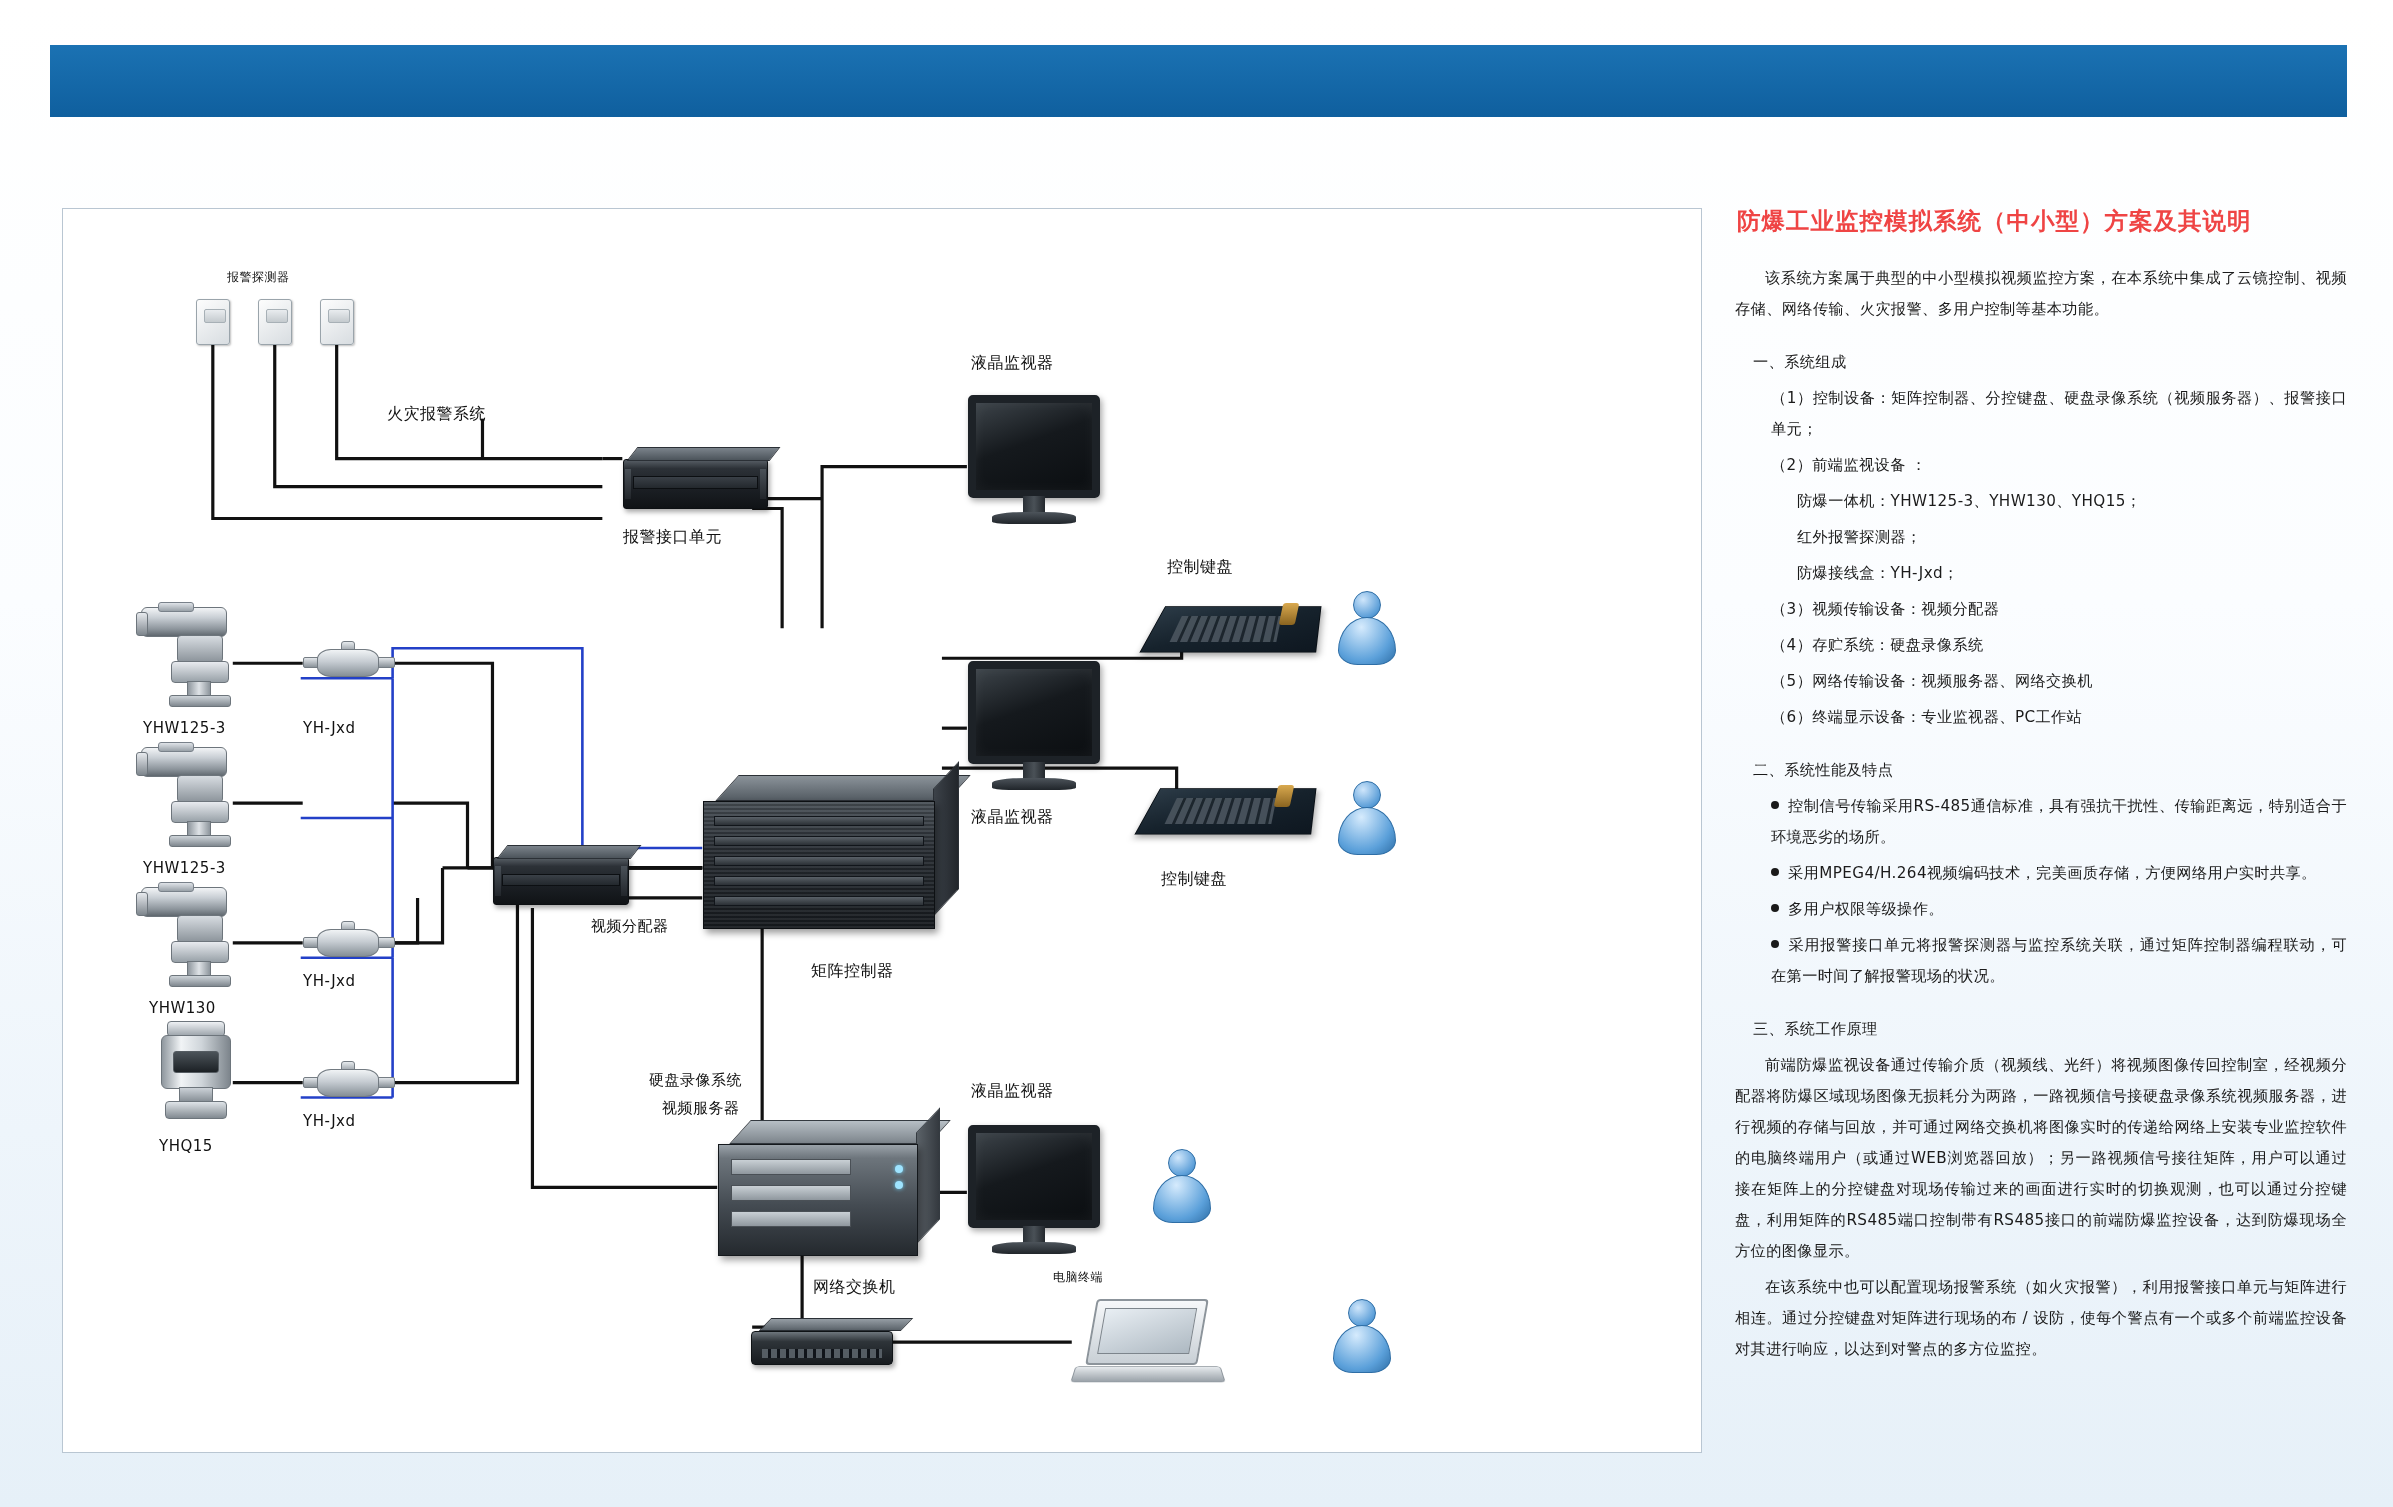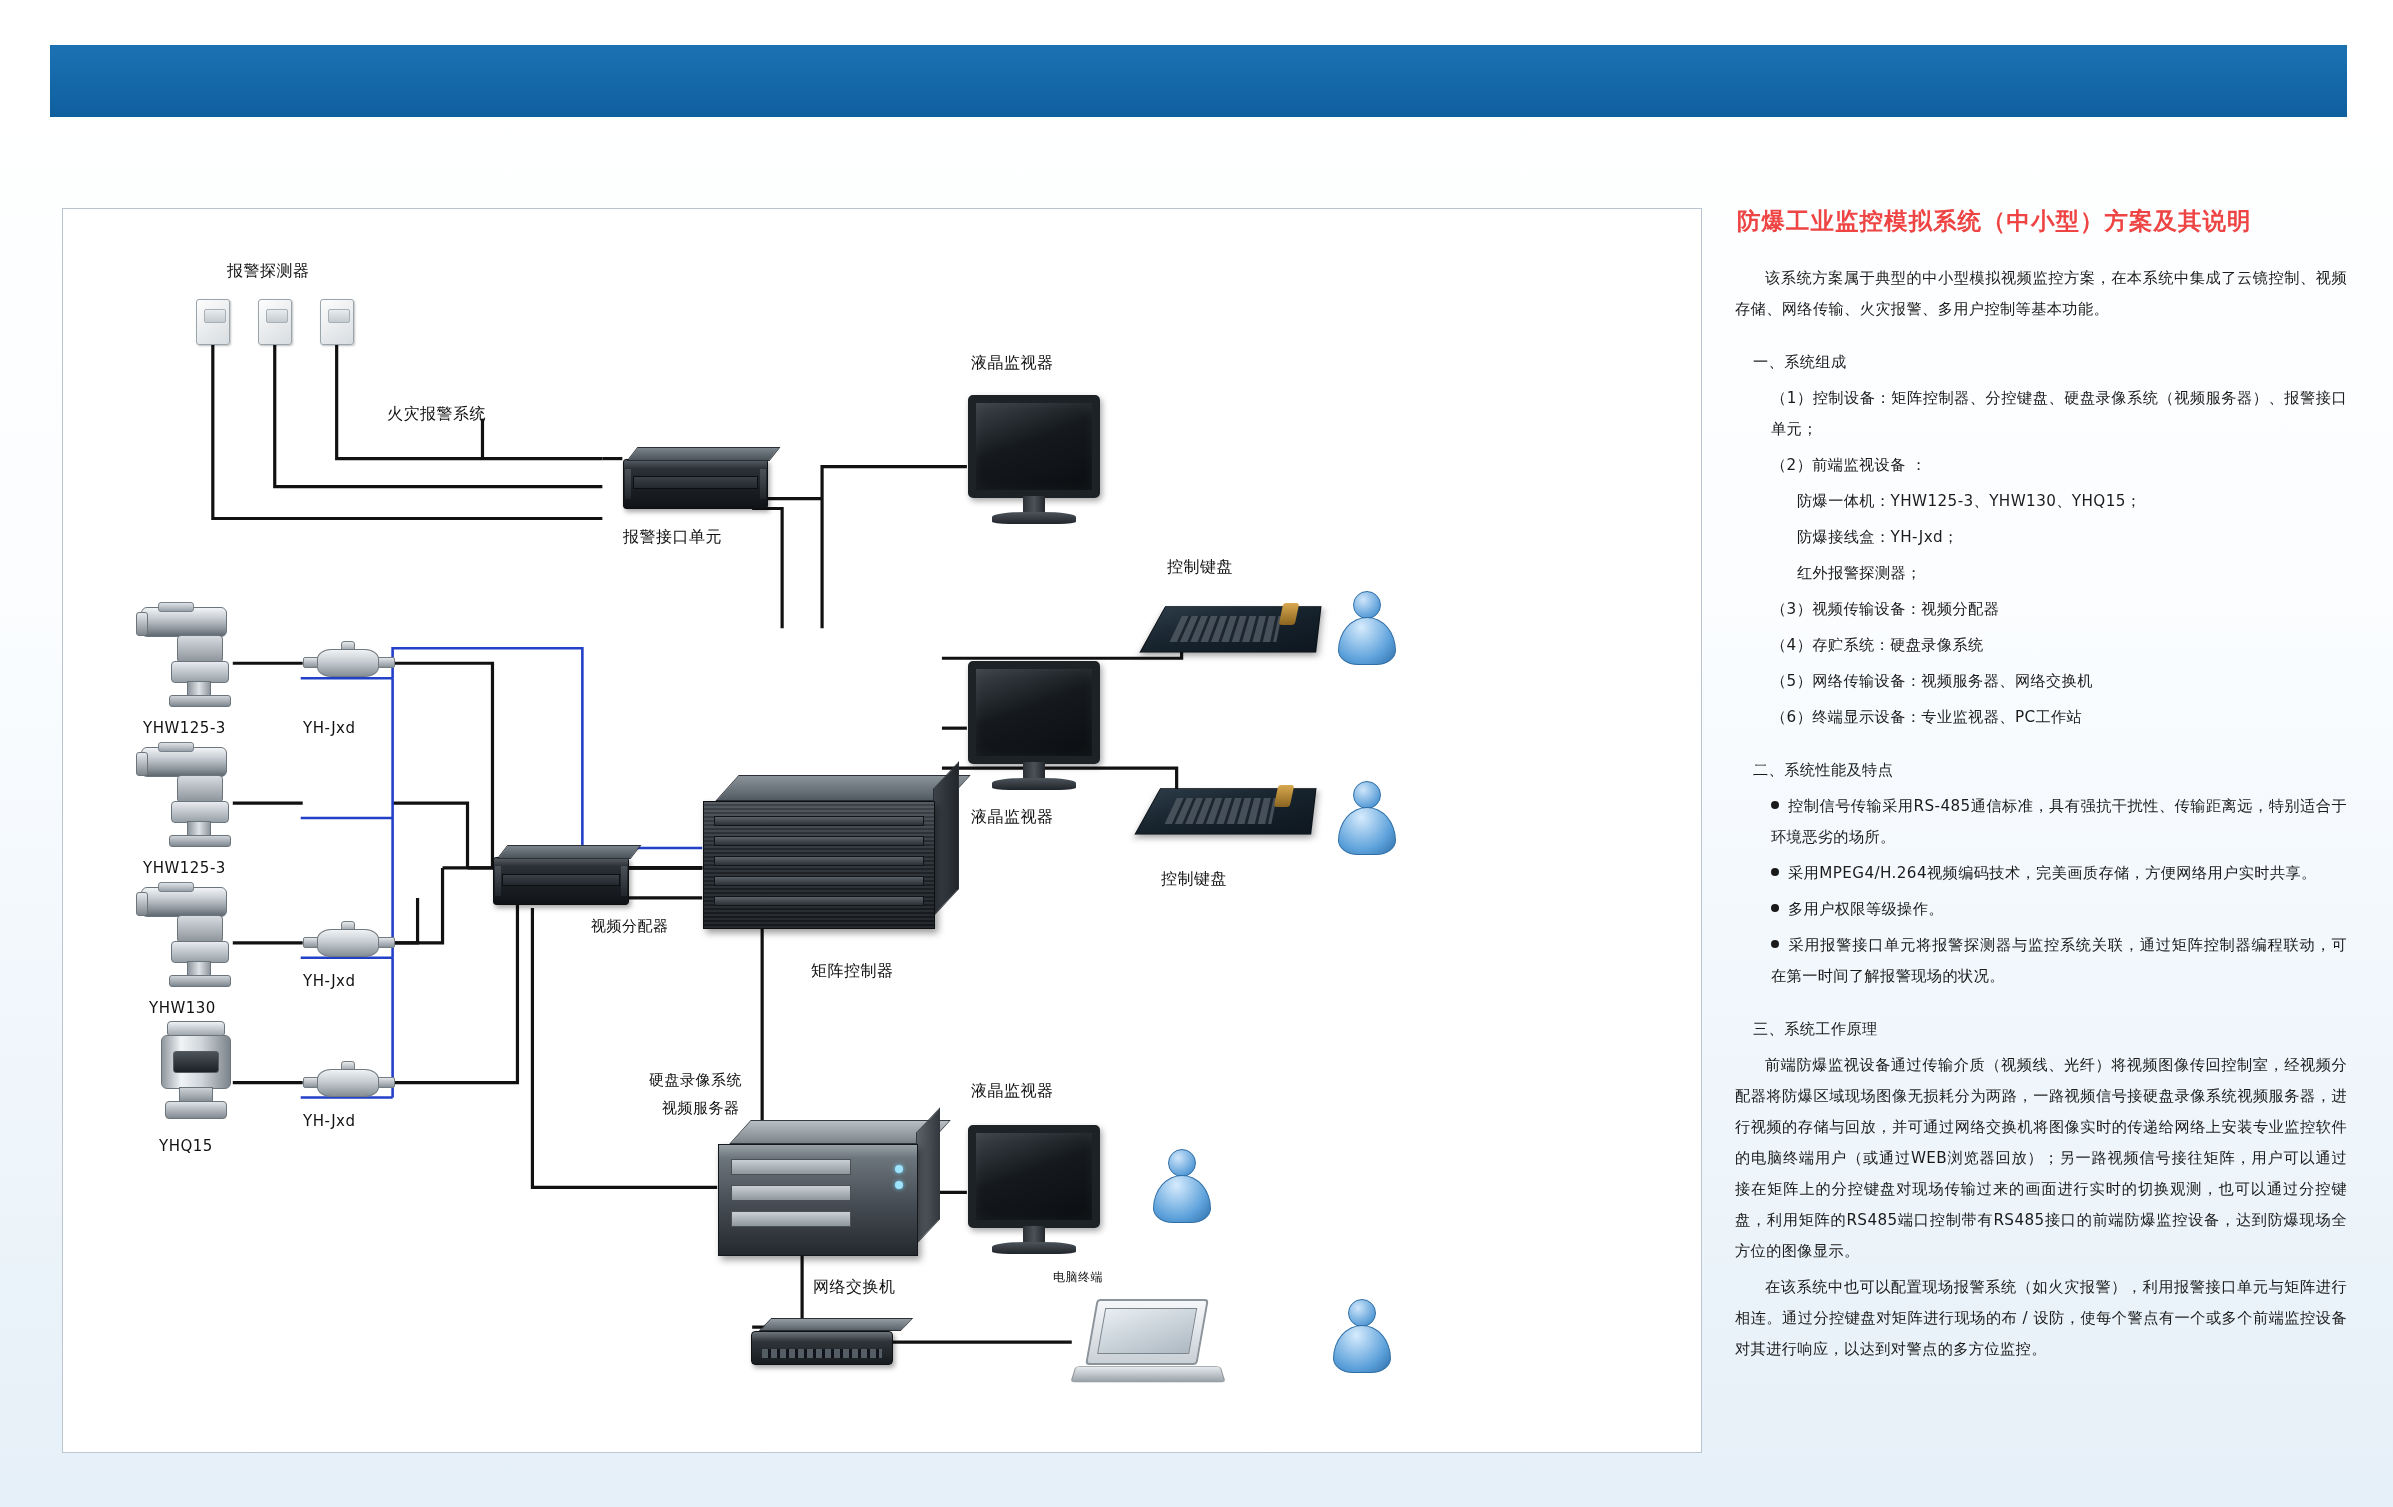--- a/index.html
+++ b/index.html
@@ -422,21 +422,21 @@
         <path d="M330 750 V 890"></path>
         <path d="M238 890 H 330"></path>
         <path d="M330 470 V 440 H 520 V 640"></path>
         <path d="M520 640 H 640"></path>
       </g>
     </svg>
 
     <div class="sensor" style="left:133px; top:90px;"></div>
     <div class="sensor" style="left:195px; top:90px;"></div>
     <div class="sensor" style="left:257px; top:90px;"></div>
-    <div class="lbl" style="left:164px; top:52px; font-size:16px;text-align:center;">报警探测器</div>
+    <div class="lbl" style="left:164px; top:60px; font-size:12px;text-align:center;">报警探测器</div>
     <div class="lbl" style="left:324px; top:195px; font-size:16px;">火灾报警系统</div>
 
     <div class="rack1u" style="left:560px; top:250px; width:145px; height:50px;">
       <div class="rack-top"></div>
       <div class="ear-l"></div>
       <div class="ear-r"></div>
       <div class="face"></div>
     </div>
     <div class="lbl" style="left:560px; top:318px; font-size:16px;">报警接口单元</div>
 
@@ -605,22 +605,22 @@
 
 <div class="text-col">
   <div class="title">防爆工业监控模拟系统（中小型）方案及其说明</div>
 
   <p class="ind1">该系统方案属于典型的中小型模拟视频监控方案，在本系统中集成了云镜控制、视频存储、网络传输、火灾报警、多用户控制等基本功能。</p>
 
   <p class="sec-head">一、系统组成</p>
   <p class="ind3">（1）控制设备：矩阵控制器、分控键盘、硬盘录像系统（视频服务器）、报警接口单元；</p>
   <p class="ind3">（2）前端监视设备 ：</p>
   <p class="ind4">防爆一体机：YHW125-3、YHW130、YHQ15；</p>
+  <p class="ind4">红外报警探测器；</p>
   <p class="ind4">防爆接线盒：YH-Jxd；</p>
-  <p class="ind4">红外报警探测器；</p>
   <p class="ind3">（3）视频传输设备：视频分配器</p>
   <p class="ind3">（4）存贮系统：硬盘录像系统</p>
   <p class="ind3">（5）网络传输设备：视频服务器、网络交换机</p>
   <p class="ind3">（6）终端显示设备：专业监视器、PC工作站</p>
 
   <p class="sec-head">二、系统性能及特点</p>
   <p class="bullet"><span class="dot"></span><span>控制信号传输采用RS-485通信标准，具有强抗干扰性、传输距离远，特别适合于环境恶劣的场所。</span></p>
   <p class="bullet"><span class="dot"></span><span>采用MPEG4/H.264视频编码技术，完美画质存储，方便网络用户实时共享。</span></p>
   <p class="bullet"><span class="dot"></span><span>多用户权限等级操作。</span></p>
   <p class="bullet"><span class="dot"></span><span>采用报警接口单元将报警探测器与监控系统关联，通过矩阵控制器编程联动，可在第一时间了解报警现场的状况。</span></p>

